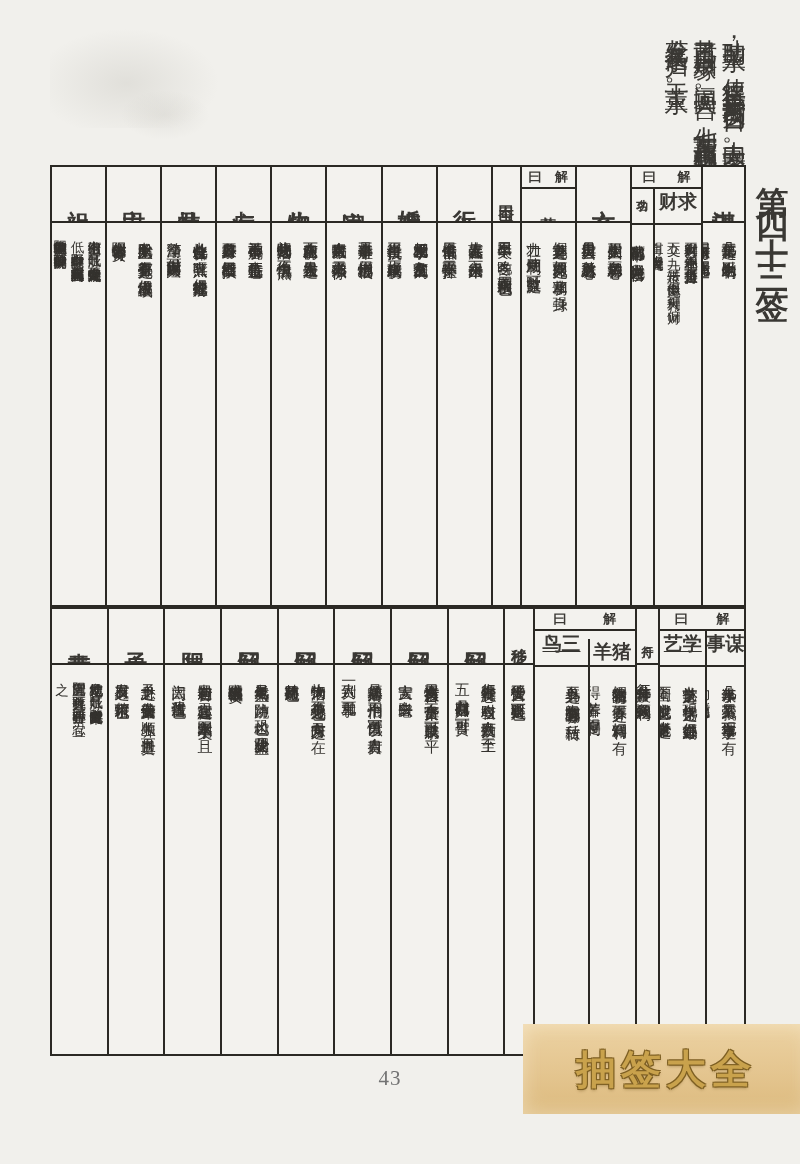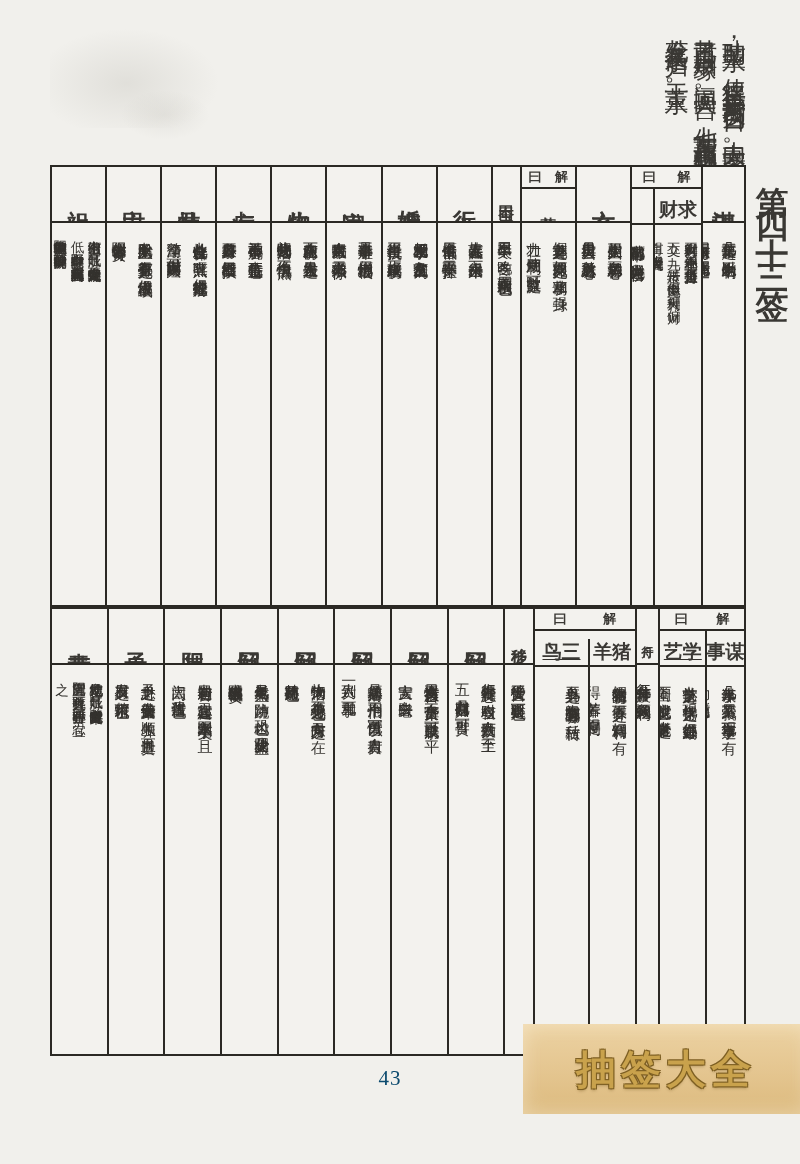--- a/index.html
+++ b/index.html
@@ -28,33 +28,33 @@
   .vlab.small{font-size:12px;letter-spacing:0;}
   .hlab{font-size:19px;font-weight:600;color:#3a3834;white-space:nowrap;}
   .strip{height:20px;flex:0 0 20px;border-bottom:2px solid #2b2924;display:flex;
          justify-content:space-around;align-items:center;font-size:13px;font-weight:600;color:#3a3834;}
   .bod{flex:1;overflow:hidden;}
   .vtext{writing-mode:vertical-rl;text-orientation:upright;white-space:pre-line;
          box-sizing:border-box;width:100%;height:100%;padding:7px 2px 0 0;
          font-size:15px;line-height:1.75;letter-spacing:0.5px;color:#34322e;}
   .vtext.tight{font-size:13.5px;line-height:1.27;letter-spacing:0;}
   .gband{height:34px;flex:0 0 34px;border-bottom:2px solid #2b2924;display:flex;}
-  .gbandcell{display:flex;align-items:flex-end;justify-content:center;min-width:0;overflow:hidden;}
+  .gbandcell{display:flex;align-items:flex-start;justify-content:center;min-width:0;overflow:hidden;}
   .gbandcell + .gbandcell{border-left:2px solid #2b2924;}
   .gbody{flex:1;display:flex;min-height:0;}
   .gbcell{min-width:0;overflow:hidden;}
   .gbcell + .gbcell{border-left:2px solid #2b2924;}
   .watermark{position:absolute;left:523px;top:988px;width:286px;height:90px;z-index:5;
          background:linear-gradient(180deg,#ecd2a2 0%,#e4c58f 55%,#dcba7e 100%);
          box-shadow:inset 0 0 20px rgba(255,248,230,.45);
          display:flex;align-items:center;justify-content:center;margin-top:36px;}
   .watermark-text{font-size:40px;font-weight:bold;letter-spacing:5px;color:#c9a24c;
          text-shadow:-1px -1px 0 #7d5f23,1px -1px 0 #7d5f23,-1px 1px 0 #7d5f23,1px 1px 0 #7d5f23,0 2px 3px rgba(90,60,10,.35);}
   .pageno{position:absolute;top:1066px;left:0;width:780px;text-align:center;
-         font-size:21px;color:#0c4a6e;letter-spacing:1px;}
+         font-size:21px;color:#737373;letter-spacing:1px;}
 </style>
 </head>
 <body>
 
 <div class="sheet">
   <div class="smudge"></div>
   <div class="smudge2"></div>
 
   <div class="story">功助董永，使得将三年卖身期改为百日，夫妻回家。玉帝知其已了百日姻缘，逼回天宫。七仙女与董永槐荫割别，来年花发复送子归，于董永。</div>
 

